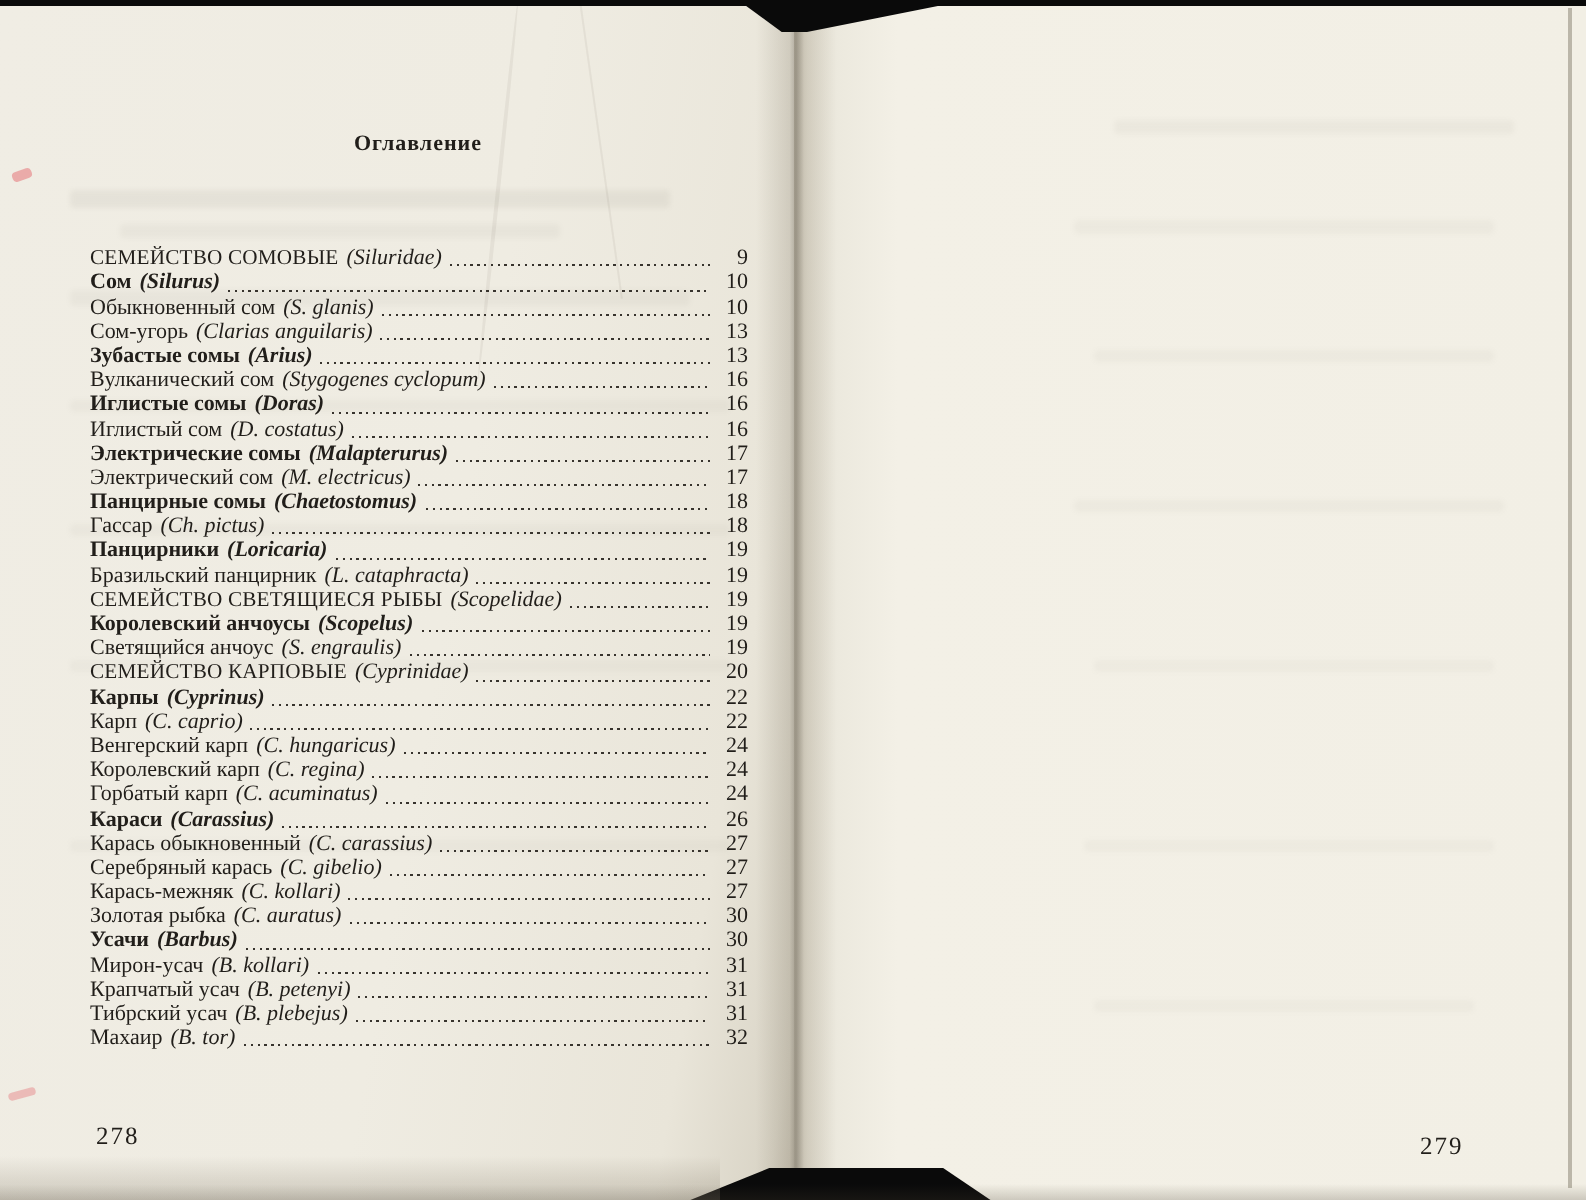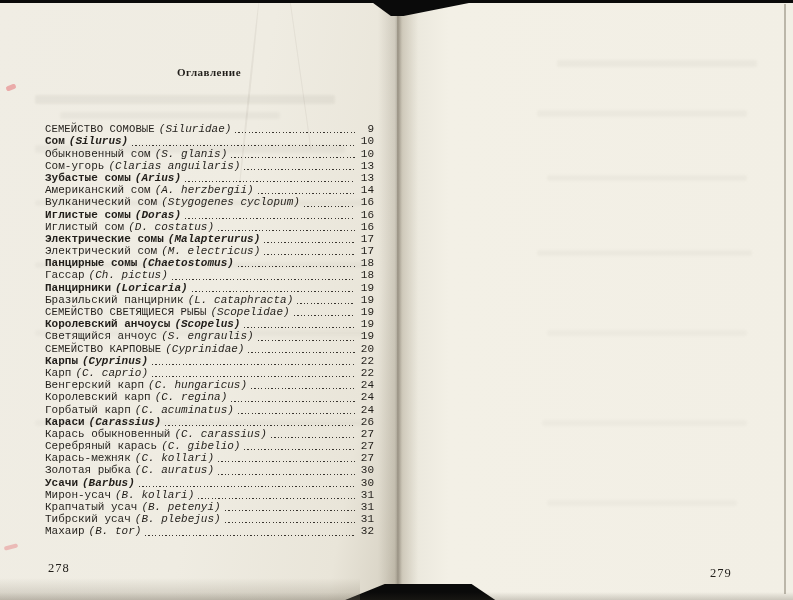--- a/index.html
+++ b/index.html
@@ -51,21 +51,21 @@
   .ink{color:#211e1a;}
   #toc-title{
     position:absolute;left:45px;top:66px;width:328px;text-align:center;
     font-size:11px;font-weight:bold;letter-spacing:.5px;
   }
   #order-heading{
     position:absolute;left:38px;top:103px;width:342px;text-align:center;
     font-size:12.5px;font-weight:bold;letter-spacing:.2px;white-space:nowrap;
   }
   #order-heading .lat{font-style:italic;margin-left:3px;}
-  .entries{position:absolute;font-family:Liberation Mono, monospace;}
+  .entries{position:absolute;}
   #left-entries{left:45px;top:123px;width:329px;}
   .toc-row{display:flex;align-items:flex-end;white-space:nowrap;}
   #left-entries .toc-row{height:12.2px;}
   .toc-row .lbl,.toc-row .lat,.toc-row .pg{font-size:11px;line-height:11px;}
   .toc-row .lat{font-style:italic;margin-left:4px;}
   .toc-row.genus .lbl{font-weight:bold;}
   .toc-row.genus .lat{font-weight:bold;}
   .toc-row.family .lbl{font-size:10.6px;letter-spacing:.1px;}
   .toc-row .leader{
     flex:1;height:11px;margin:0 3px 0 4px;min-width:8px;
@@ -119,26 +119,20 @@
           <span class="leader"></span>
           <span class="pg">13</span>
         </div>
         <div class="toc-row genus">
           <span class="lbl">Зубастые сомы</span>
           <span class="lat">(Arius)</span>
           <span class="leader"></span>
           <span class="pg">13</span>
         </div>
         <div class="toc-row species">
-          <span class="lbl">Американский сом</span>
-          <span class="lat">(A. herzbergii)</span>
-          <span class="leader"></span>
-          <span class="pg">14</span>
-        </div>
-        <div class="toc-row species">
           <span class="lbl">Вулканический сом</span>
           <span class="lat">(Stygogenes cyclopum)</span>
           <span class="leader"></span>
           <span class="pg">16</span>
         </div>
         <div class="toc-row genus">
           <span class="lbl">Иглистые сомы</span>
           <span class="lat">(Doras)</span>
           <span class="leader"></span>
           <span class="pg">16</span>

